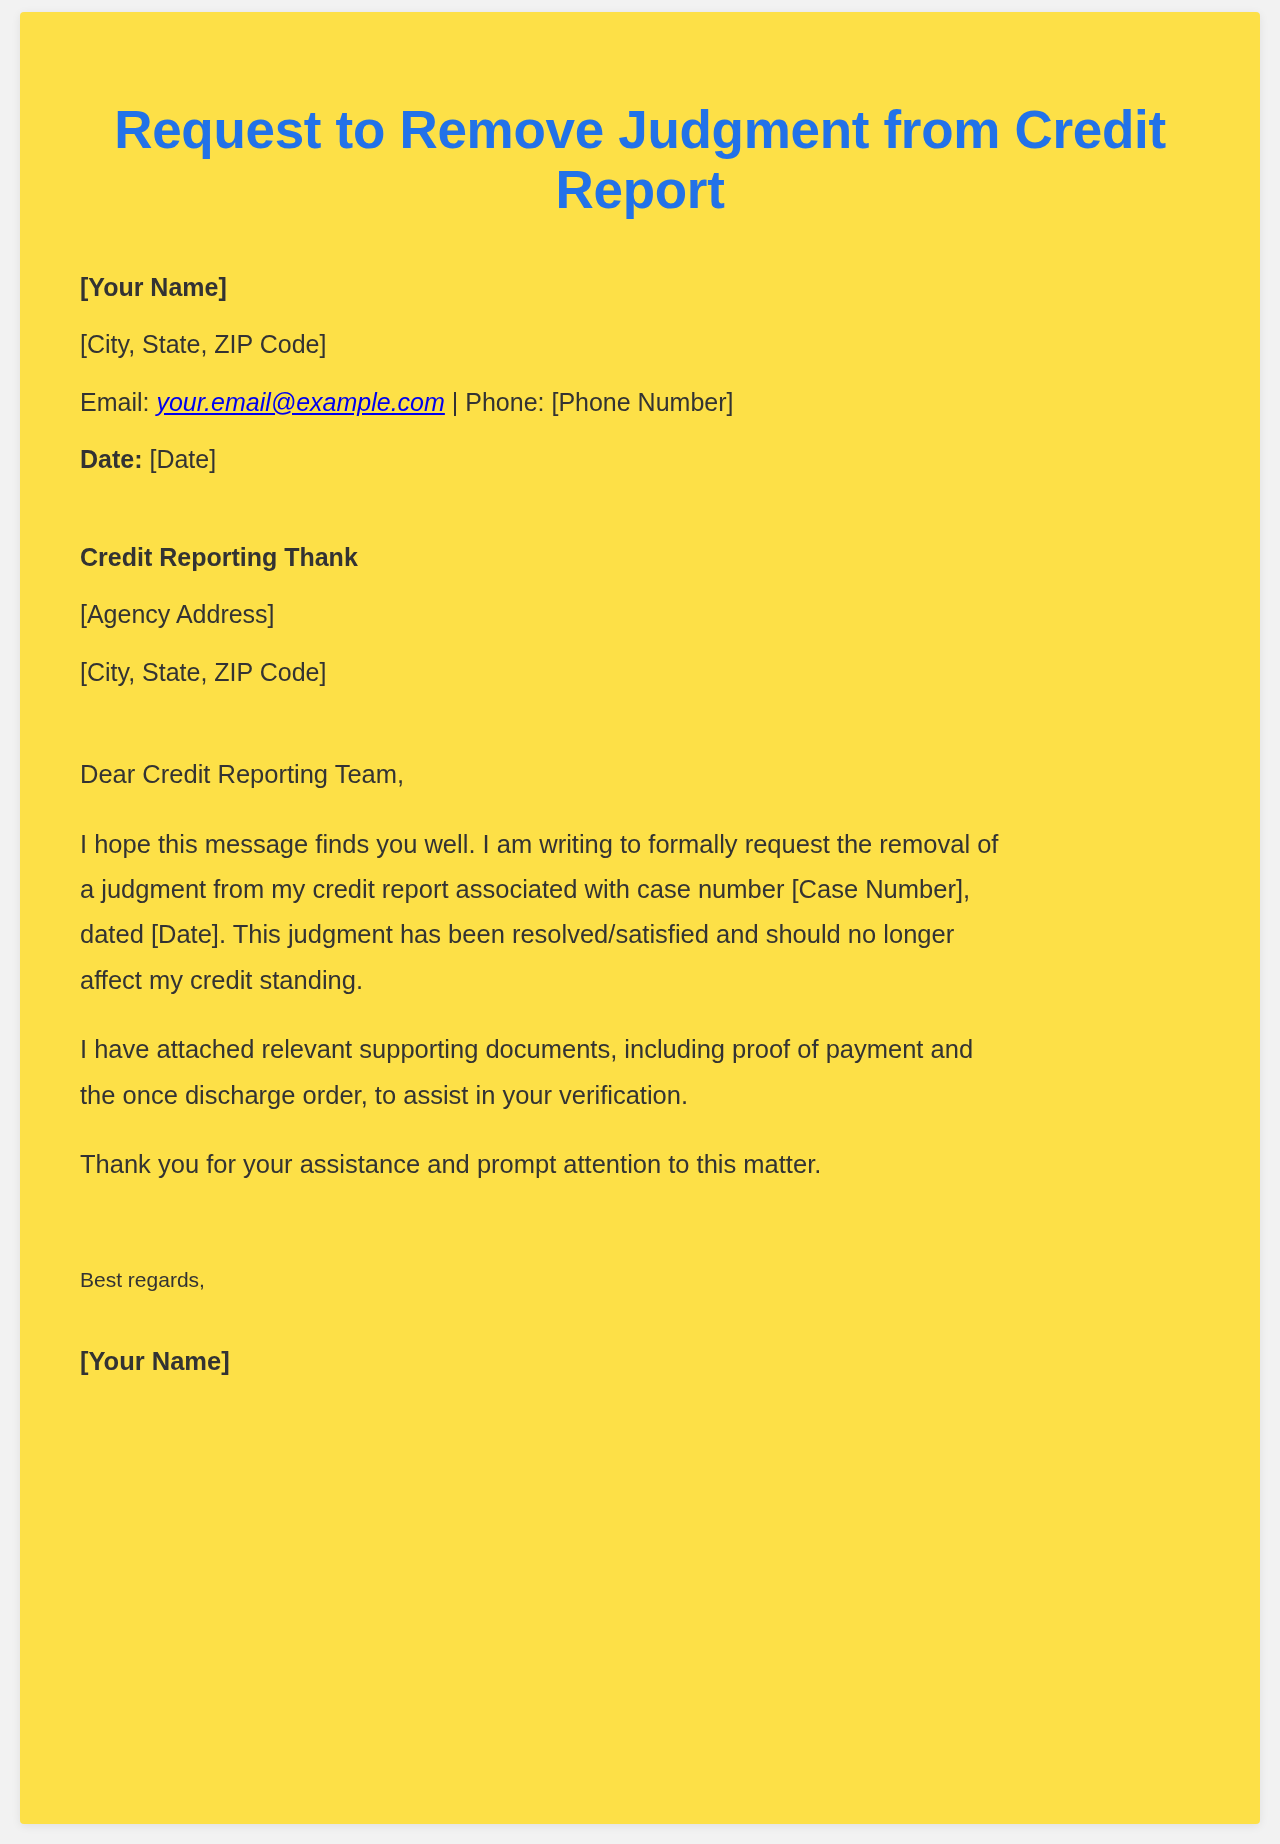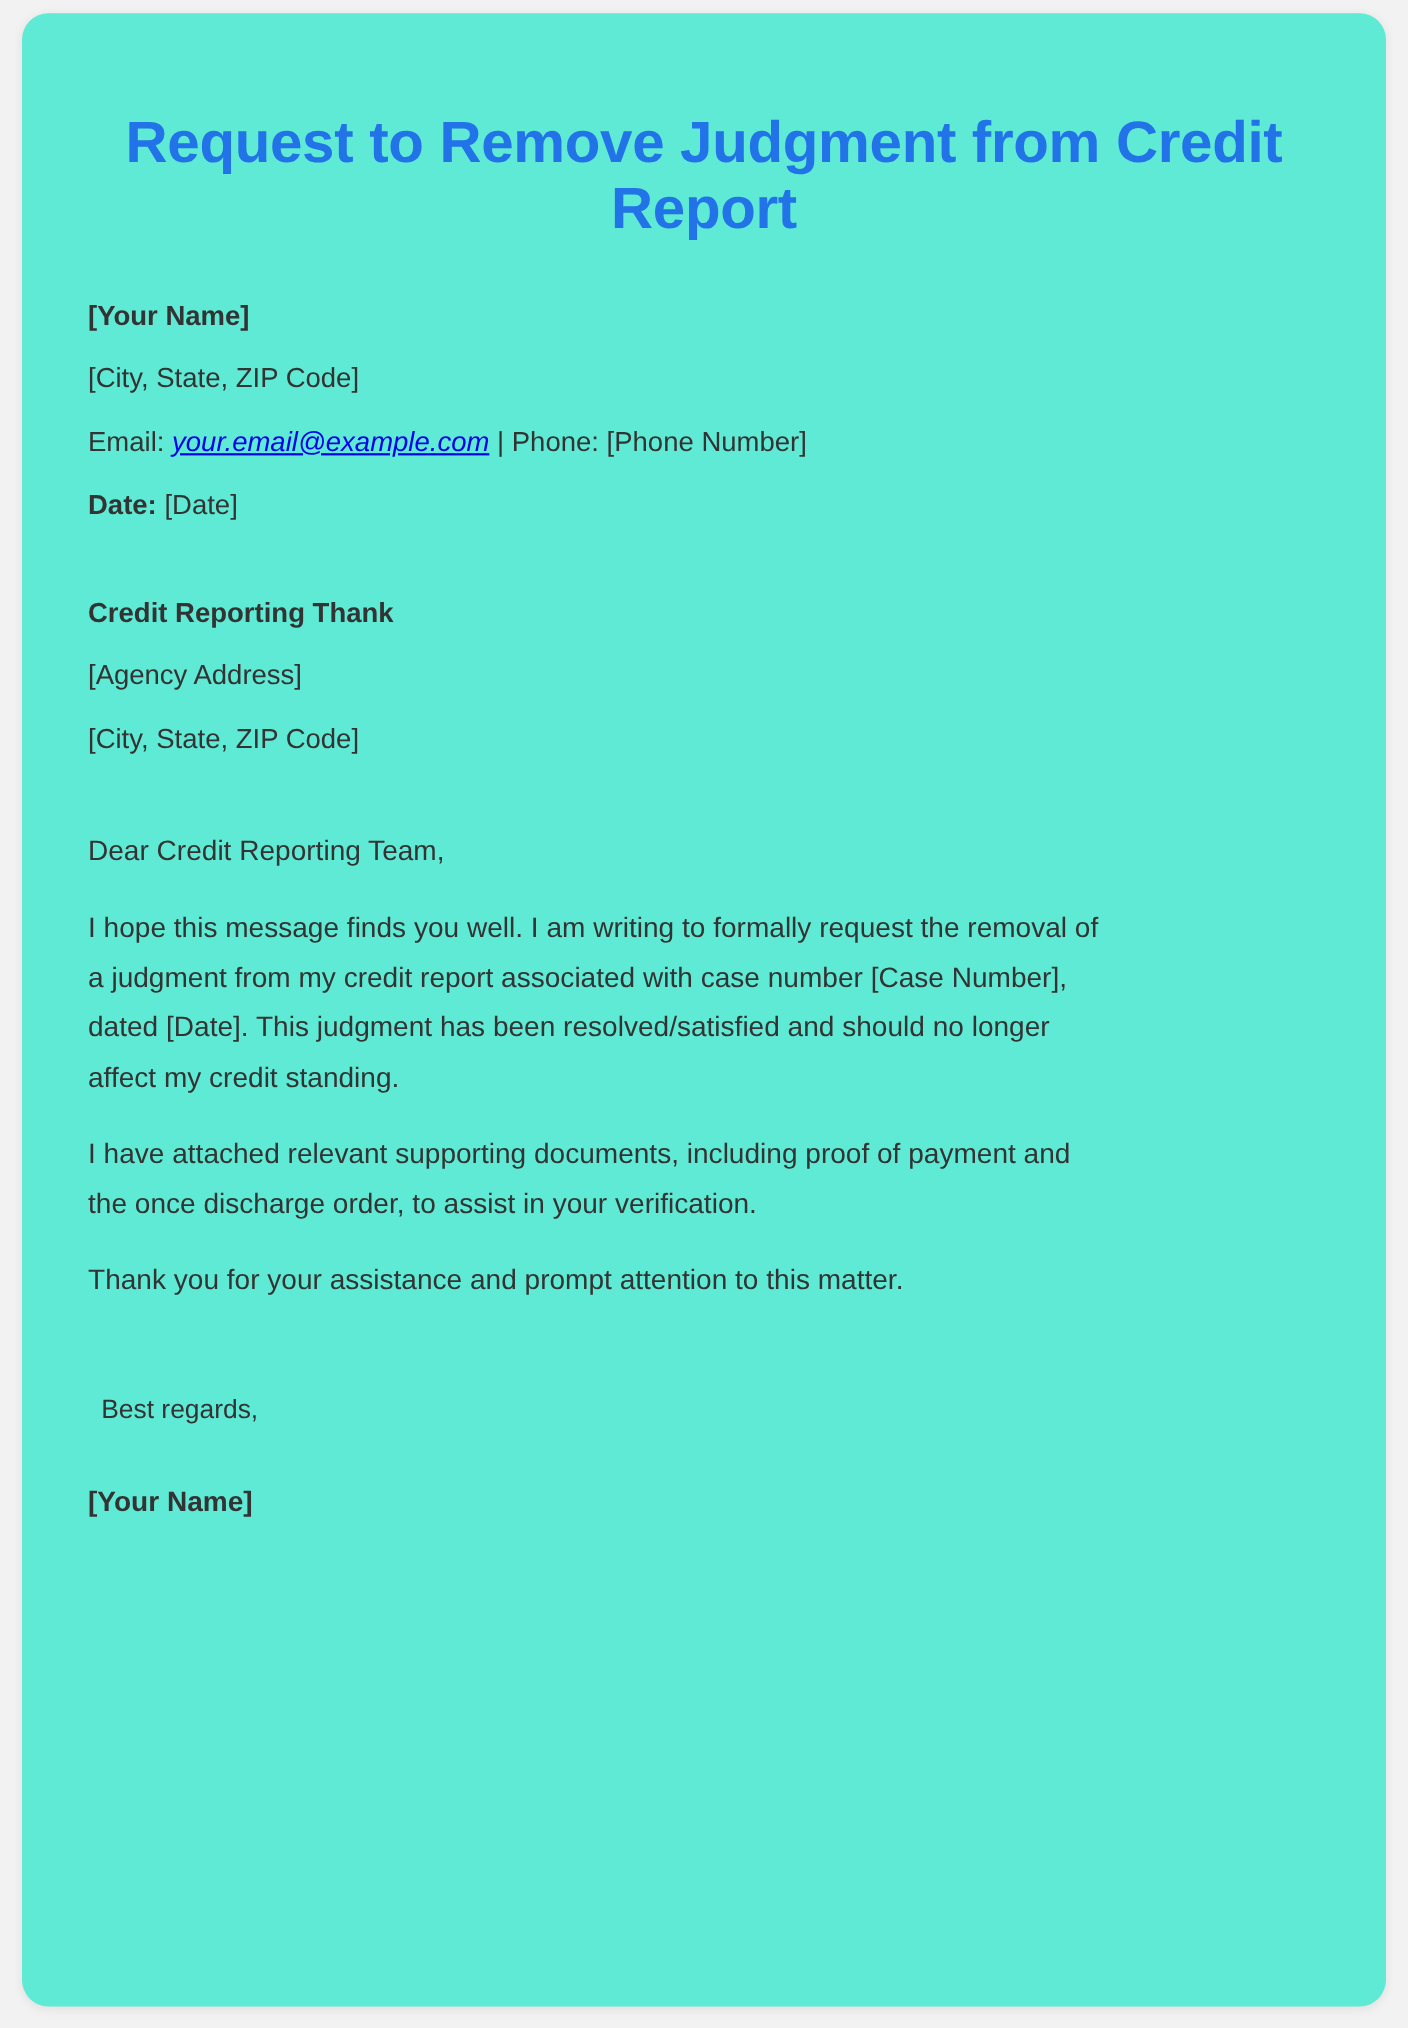--- a/index.html
+++ b/index.html
@@ -14,22 +14,22 @@
     -webkit-font-smoothing: antialiased;
   }
   .page-wrap {
     width: 1280px;
     min-height: 1844px;
     box-sizing: border-box;
     padding: 12px 20px 20px 20px;
     background: #f2f2f2;
   }
   .letter-card {
-    background: #5eead4;
-    border-radius: 24px;
+    background: #fde047;
+    border-radius: 4px;
     box-shadow: 0 2px 10px rgba(0,0,0,0.08);
     box-sizing: border-box;
     min-height: 1812px;
     padding: 64px 60px 70px 60px;
   }
   .letter-title {
     color: #2272e8;
     font-size: 53px;
     line-height: 1.13;
     font-weight: bold;
@@ -75,23 +75,23 @@
     max-width: 930px;
   }
   .body-para b {
     font-weight: normal;
   }
   .sign-gap {
     height: 50px;
   }
   .closing-line {
     color: #333333;
-    font-size: 24px;
+    font-size: 21px;
     line-height: 1.78;
-    margin: 0 0 24px 12px;
+    margin: 0 0 24px 0;
   }
   .signature-name {
     color: #333333;
     font-size: 25.5px;
     font-weight: bold;
     line-height: 1.6;
     margin: 42px 0 0 0;
   }
 </style>
 </head>

